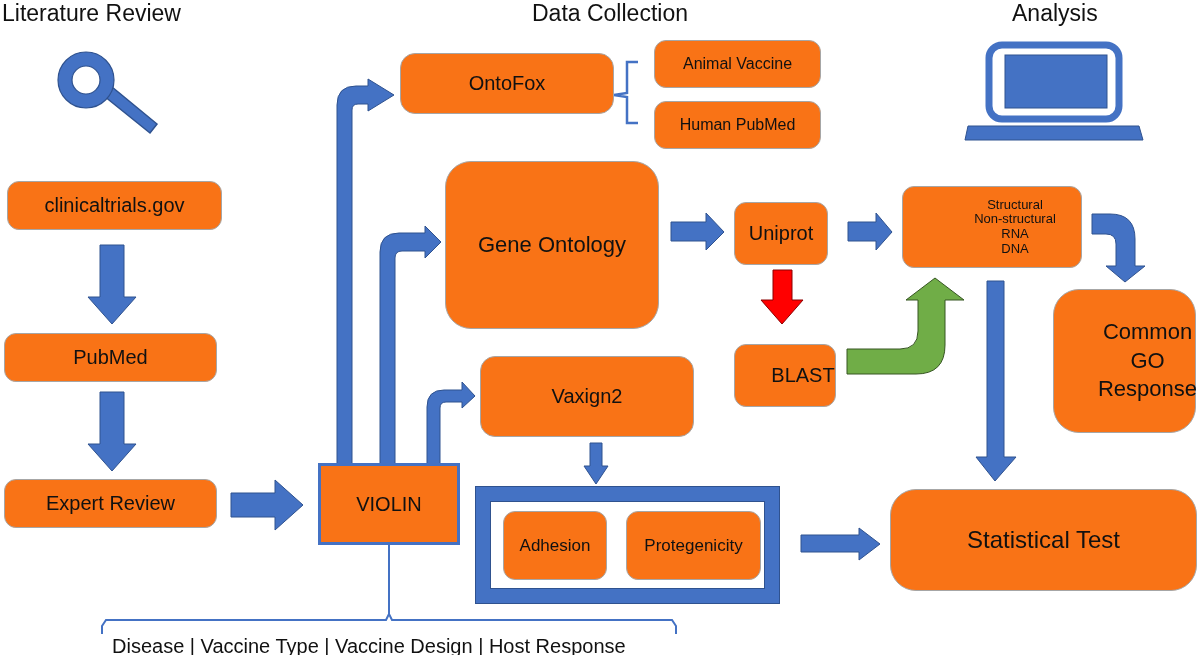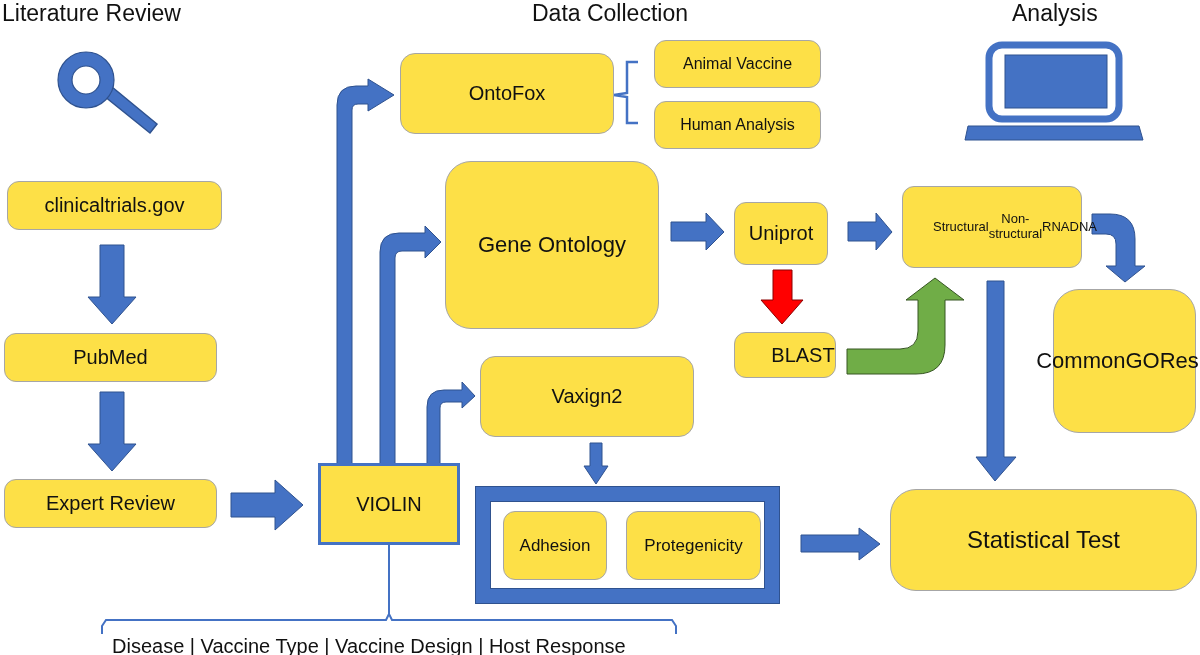--- a/index.html
+++ b/index.html
@@ -1,24 +1,24 @@
 <!DOCTYPE html>
 <html><head>
 <meta charset="utf-8">
 <style>
   html, body { margin: 0; padding: 0; background: #ffffff; }
   body { width: 1200px; height: 655px; position: relative; overflow: hidden;
          font-family: "Liberation Sans", "DejaVu Sans", sans-serif; color: #111; }
   .heading { position: absolute; font-size: 23px; color: #111; white-space: nowrap; }
-  .box { position: absolute; box-sizing: border-box; background: #fde047;
+  .box { position: absolute; box-sizing: border-box; background: #f97316;
          border: 1.5px solid #a6a6a6; border-radius: 12px;
          display: flex; align-items: center; justify-content: center; text-align: center;
          font-size: 20px; color: #111; }
   .box.big { border-radius: 26px; font-size: 22px; }
-  .multi { flex-direction: row; line-height: 1.12; padding-left: 46px; }
+  .multi { flex-direction: column; line-height: 1.12; padding-left: 46px; }
   svg.overlay { position: absolute; left: 0; top: 0; }
 </style>
 </head>
 <body>
 
 <div class="heading" style="left:2px;top:0px;">Literature Review</div>
 <div class="heading" style="left:532px;top:0px;">Data Collection</div>
 <div class="heading" style="left:1012px;top:0px;">Analysis</div>
 
 <svg class="overlay" width="1200" height="655" viewBox="0 0 1200 655">
@@ -67,34 +67,34 @@
 
   <path d="M389,545 L389,614 L386,620 L106,620 L102,626 L102,634 M389,614 L392,620 L672,620 L676,626 L676,634" fill="none" stroke="#4472C4" stroke-width="2"></path>
 </svg>
 
 <div class="box" style="left:7px;top:181px;width:215px;height:49px;">clinicaltrials.gov</div>
 <div class="box" style="left:4px;top:333px;width:213px;height:49px;">PubMed</div>
 <div class="box" style="left:4px;top:479px;width:213px;height:49px;">Expert Review</div>
 
 <div class="box" style="left:318px;top:463px;width:142px;height:82px;border:3px solid #4472C4;border-radius:0;">VIOLIN</div>
 
-<div class="box" style="left:400px;top:53px;width:214px;height:81px;border-radius:15px;">OntoFox</div>
+<div class="box" style="left:400px;top:53px;width:214px;height:61px;border-radius:15px;">OntoFox</div>
 <div class="box" style="left:654px;top:40px;width:167px;height:48px;font-size:16px;">Animal Vaccine</div>
-<div class="box" style="left:654px;top:101px;width:167px;height:48px;font-size:16px;">Human Analysis</div>
+<div class="box" style="left:654px;top:101px;width:167px;height:48px;font-size:16px;">Human PubMed</div>
 <div class="box big" style="left:445px;top:161px;width:214px;height:168px;">Gene Ontology</div>
 <div class="box" style="left:480px;top:356px;width:214px;height:81px;border-radius:15px;">Vaxign2</div>
 
 <div style="position:absolute;left:475px;top:486px;width:305px;height:118px;box-sizing:border-box;background:#4472C4;border:1px solid #2F528F;">
   <div style="position:absolute;left:14px;top:14px;width:275px;height:88px;background:#fff;border:1px solid #2F528F;box-sizing:border-box;"></div>
 </div>
 <div class="box" style="left:503px;top:511px;width:104px;height:69px;font-size:17px;">Adhesion</div>
 <div class="box" style="left:626px;top:511px;width:135px;height:69px;font-size:17px;">Protegenicity</div>
 
 <div class="box" style="left:734px;top:202px;width:94px;height:63px;">Uniprot</div>
-<div class="box" style="left:734px;top:332px;width:102px;height:46px;padding-left:36px;">BLAST</div>
+<div class="box" style="left:734px;top:344px;width:102px;height:63px;padding-left:36px;">BLAST</div>
 
 <div class="box multi" style="left:902px;top:186px;width:180px;height:82px;font-size:13px;">
   <span>Structural</span>
   <span>Non-structural</span>
   <span>RNA</span>
   <span>DNA</span>
 </div>
 
 <div class="box big multi" style="left:1053px;top:289px;width:143px;height:144px;line-height:1.3;">
   <span>Common</span>

